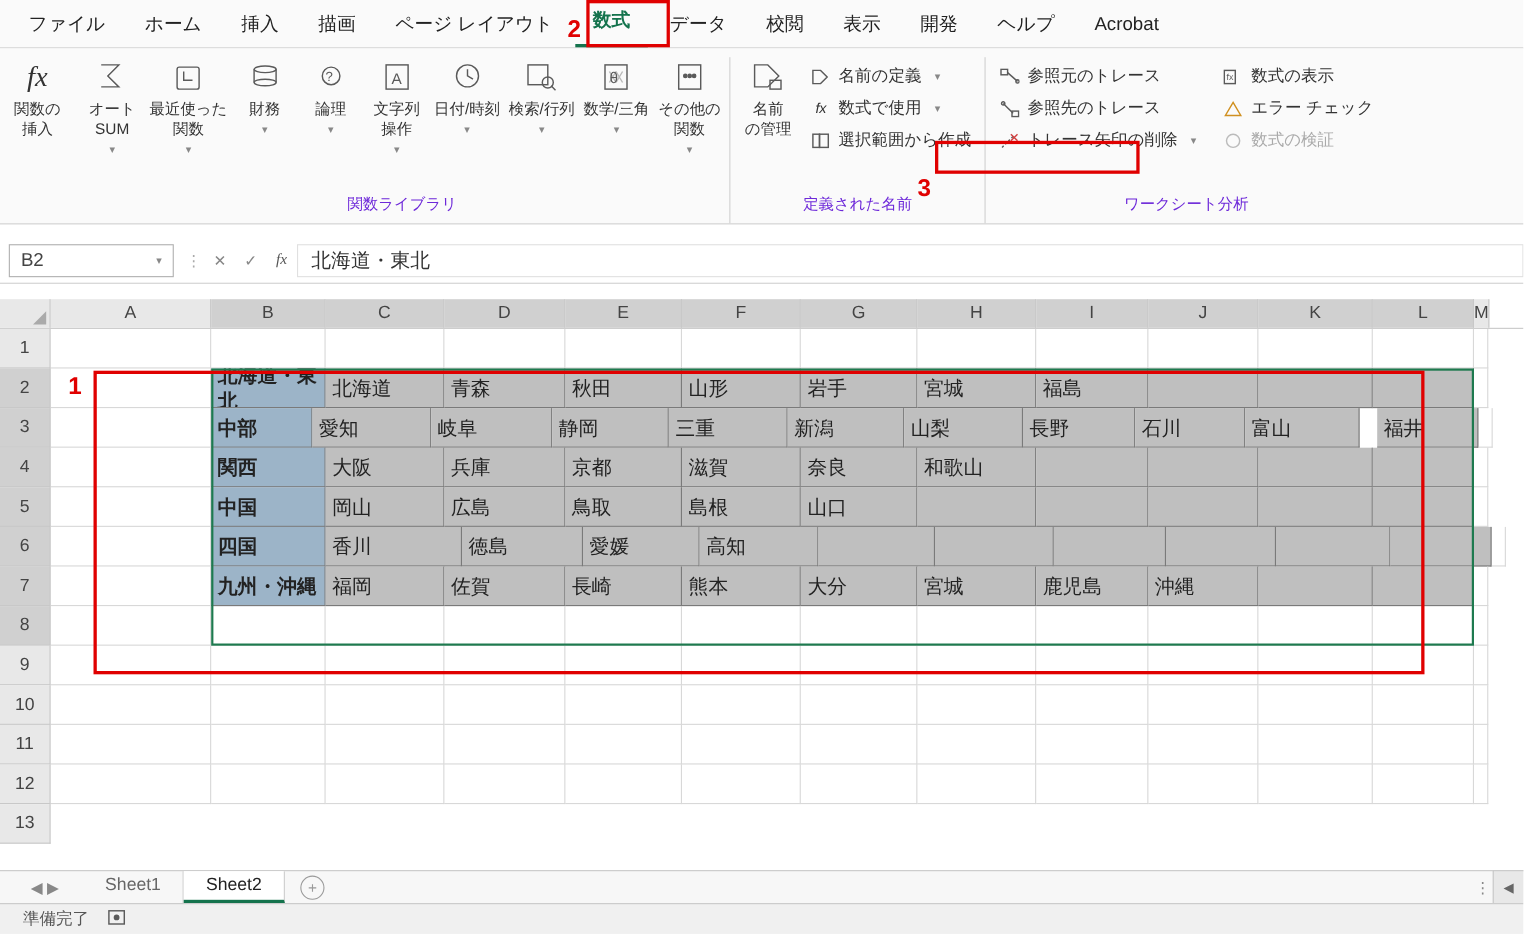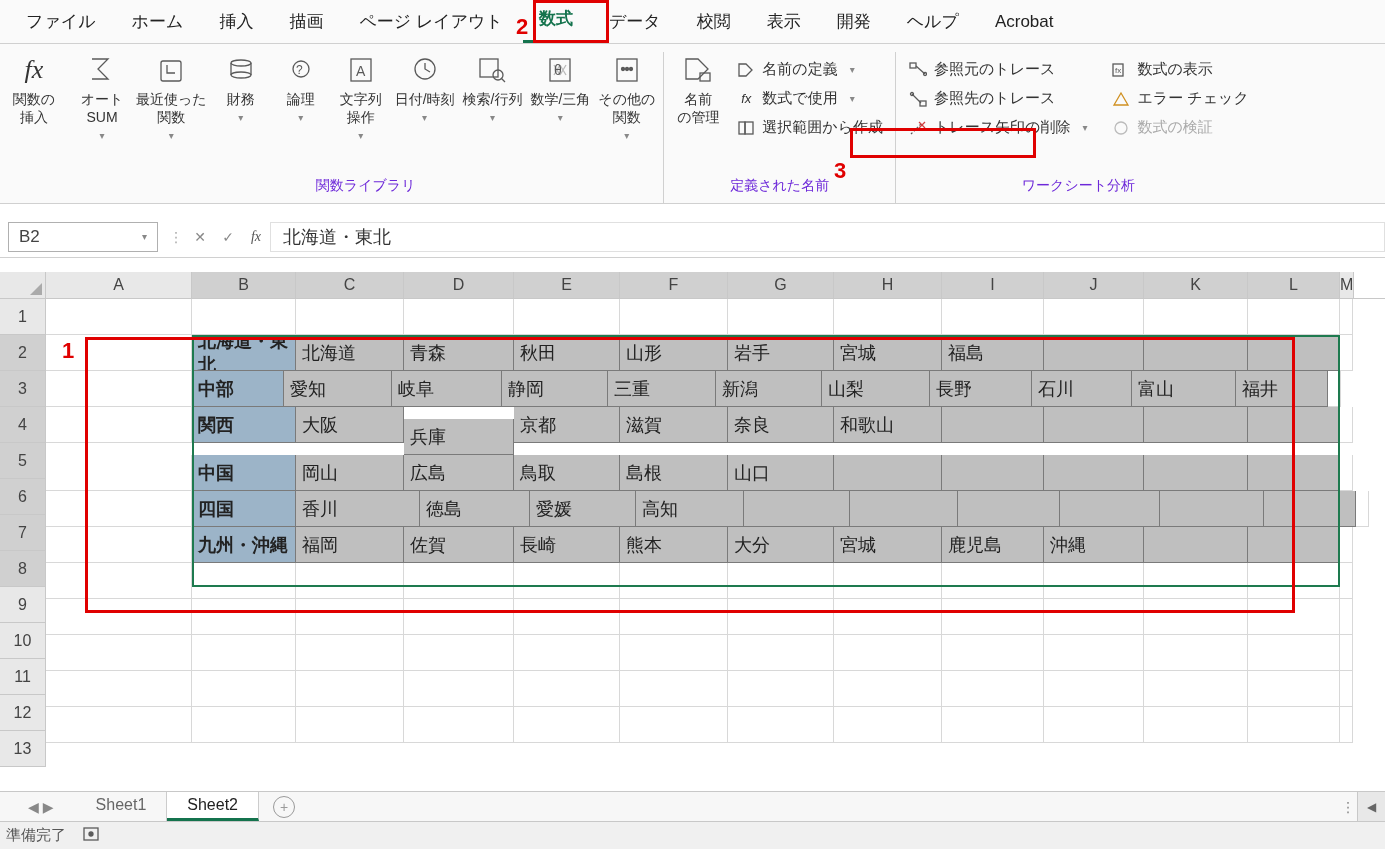--- a/index.html
+++ b/index.html
@@ -40,21 +40,21 @@
 .cell.data{background:#bfbfbf}
 .cell.data.bord{border-color:#7a7a7a}
 .hl-red{position:absolute;border:3px solid #e00000;pointer-events:none}
 .red-num{position:absolute;color:#e00000;font-weight:700;font-size:22px;pointer-events:none}
 .tabstrip{position:absolute;bottom:28px;left:0;right:0;height:30px;display:flex;align-items:center;border-top:1px solid #c8c8c8;background:#f7f7f7;padding-left:28px;gap:2px}
 .nav-arr{display:flex;gap:4px;margin-right:20px;color:#888}
 .sheet-tab{padding:4px 20px;font-size:16px;color:#666;border-right:1px solid #ccc}
 .sheet-tab.active{background:#fff;border-bottom:3px solid #14734d;color:#222}
 .add-sheet{margin-left:12px;width:22px;height:22px;border:1.5px solid #9a9a9a;border-radius:50%;display:flex;align-items:center;justify-content:center;color:#9a9a9a}
 .scroll-right{position:absolute;bottom:28px;right:0;width:28px;height:30px;background:#e8e8e8;border-top:1px solid #c8c8c8;border-left:1px solid #c8c8c8;display:flex;align-items:center;justify-content:center}
-.statusbar{position:absolute;bottom:0;left:0;right:0;height:28px;display:flex;align-items:center;padding:0 6px;background:#f0f0f0;border-top:1px solid #c8c8c8;font-size:15px;color:#555;gap:16px}
+.statusbar{position:absolute;bottom:0;left:0;right:0;height:28px;display:flex;align-items:center;padding:0 21px;background:#f0f0f0;border-top:1px solid #c8c8c8;font-size:15px;color:#555;gap:16px}
 </style>
 </head>
 <body>
 
 <div class="menubar">
     <div class="menu-item">ファイル</div>
     <div class="menu-item">ホーム</div>
     <div class="menu-item">挿入</div>
     <div class="menu-item">描画</div>
     <div class="menu-item">ページ レイアウト</div>
@@ -368,28 +368,28 @@
           <div class="cell region" style="width: 92px; border-right: 1px solid rgb(122, 122, 122); border-bottom: 1px solid rgb(122, 122, 122);">中部</div>
           <div class="cell data bord" style="width: 108px; border-right: 1px solid rgb(122, 122, 122); border-bottom: 1px solid rgb(122, 122, 122);">愛知</div>
           <div class="cell data bord" style="width: 110px; border-right: 1px solid rgb(122, 122, 122); border-bottom: 1px solid rgb(122, 122, 122);">岐阜</div>
           <div class="cell data bord" style="width: 106px; border-right: 1px solid rgb(122, 122, 122); border-bottom: 1px solid rgb(122, 122, 122);">静岡</div>
           <div class="cell data bord" style="width: 108px; border-right: 1px solid rgb(122, 122, 122); border-bottom: 1px solid rgb(122, 122, 122);">三重</div>
           <div class="cell data bord" style="width: 106px; border-right: 1px solid rgb(122, 122, 122); border-bottom: 1px solid rgb(122, 122, 122);">新潟</div>
           <div class="cell data bord" style="width: 108px; border-right: 1px solid rgb(122, 122, 122); border-bottom: 1px solid rgb(122, 122, 122);">山梨</div>
           <div class="cell data bord" style="width: 102px; border-right: 1px solid rgb(122, 122, 122); border-bottom: 1px solid rgb(122, 122, 122);">長野</div>
           <div class="cell data bord" style="width: 100px; border-right: 1px solid rgb(122, 122, 122); border-bottom: 1px solid rgb(122, 122, 122);">石川</div>
           <div class="cell data bord" style="width: 104px; border-right: 1px solid rgb(122, 122, 122); border-bottom: 1px solid rgb(122, 122, 122);">富山</div>
-          <div class="cell data bord" style="width: 92px; border-right: 1px solid rgb(122, 122, 122); border-bottom: 1px solid rgb(122, 122, 122);">福井</div>
+          <div class="cell data bord" style="width: 92px; border-right: 1px solid rgb(122, 122, 122); border-bottom: 1px solid rgb(122, 122, 122); margin-left: 16px;">福井</div>
           <div class="cell"></div>
         </div>
         <div class="row">
           <div class="cell" style="width: 146px;"></div>
           <div class="cell region" style="width: 104px; border-right: 1px solid rgb(122, 122, 122); border-bottom: 1px solid rgb(122, 122, 122);">関西</div>
           <div class="cell data bord" style="width: 108px; border-right: 1px solid rgb(122, 122, 122); border-bottom: 1px solid rgb(122, 122, 122);">大阪</div>
-          <div class="cell data bord" style="width: 110px; border-right: 1px solid rgb(122, 122, 122); border-bottom: 1px solid rgb(122, 122, 122); margin-top: 12px;">兵庫</div>
+          <div class="cell data bord" style="width: 110px; border-right: 1px solid rgb(122, 122, 122); border-bottom: 1px solid rgb(122, 122, 122);">兵庫</div>
           <div class="cell data bord" style="width: 106px; border-right: 1px solid rgb(122, 122, 122); border-bottom: 1px solid rgb(122, 122, 122);">京都</div>
           <div class="cell data bord" style="width: 108px; border-right: 1px solid rgb(122, 122, 122); border-bottom: 1px solid rgb(122, 122, 122);">滋賀</div>
           <div class="cell data bord" style="width: 106px; border-right: 1px solid rgb(122, 122, 122); border-bottom: 1px solid rgb(122, 122, 122);">奈良</div>
           <div class="cell data bord" style="width: 108px; border-right: 1px solid rgb(122, 122, 122); border-bottom: 1px solid rgb(122, 122, 122);">和歌山</div>
           <div class="cell data bord" style="width: 102px; border-right: 1px solid rgb(122, 122, 122); border-bottom: 1px solid rgb(122, 122, 122);"></div>
           <div class="cell data bord" style="width: 100px; border-right: 1px solid rgb(122, 122, 122); border-bottom: 1px solid rgb(122, 122, 122);"></div>
           <div class="cell data bord" style="width: 104px; border-right: 1px solid rgb(122, 122, 122); border-bottom: 1px solid rgb(122, 122, 122);"></div>
           <div class="cell data bord" style="width: 92px; border-right: 1px solid rgb(122, 122, 122); border-bottom: 1px solid rgb(122, 122, 122);"></div>
           <div class="cell"></div>
         </div>

